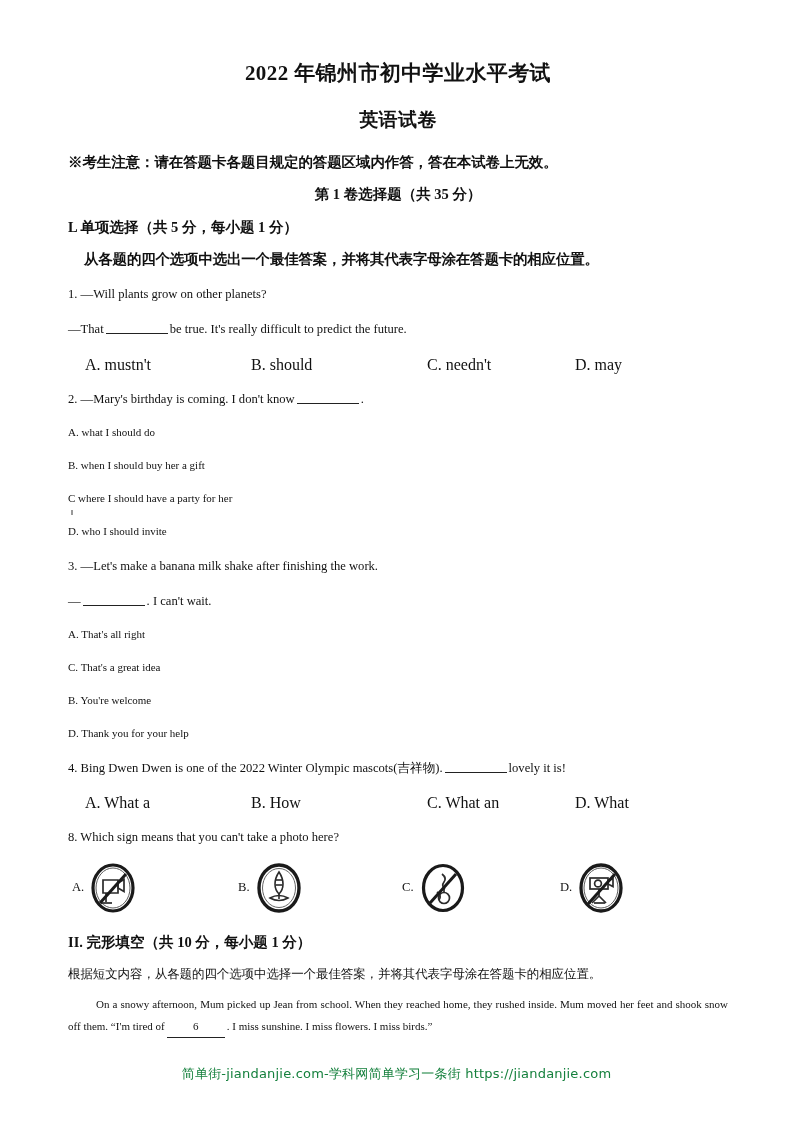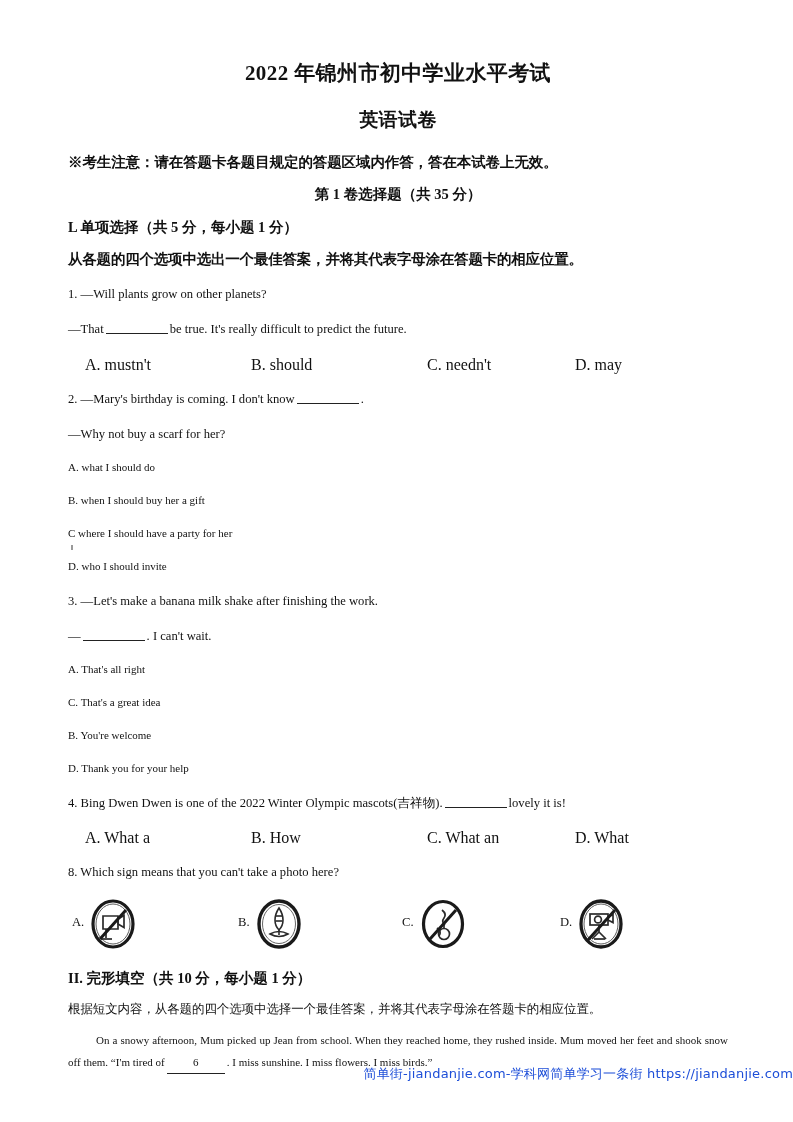--- a/index.html
+++ b/index.html
@@ -63,21 +63,21 @@
   }
   .sec-head {
     font-size: 14.5px;
     font-weight: bold;
     margin: 0 0 12px 0;
     line-height: 1.4;
   }
   .sec-instr {
     font-size: 14.5px;
     font-weight: bold;
-    margin: 0 0 16px 0;
+    margin: 0 0 16px 16px;
     line-height: 1.4;
     letter-spacing: -0.2px;
   }
   .sec-instr-light {
     font-size: 12.5px;
     font-weight: normal;
     margin: 0 0 10px 0;
     line-height: 1.5;
     letter-spacing: -0.1px;
   }
@@ -177,23 +177,23 @@
     margin: 4px 0 0 0;
   }
   .passage .indent { display: inline-block; width: 28px; }
 
   
   .footer {
     position: absolute;
     left: 0;
     top: 1065px;
     width: 793px;
-    text-align: right;
+    text-align: center;
     font-size: 13px;
-    color: #1d4ed8;
+    color: #15803d;
     font-family: "DejaVu Sans", "Liberation Sans", sans-serif;
     letter-spacing: 0.2px;
   }
 </style>
 </head>
 <body>
 
 <div class="page">
   <div class="doc">
 
@@ -212,21 +212,20 @@
     <div class="opts-row">
       <span class="o">A. mustn't</span>
       <span class="o">B. should</span>
       <span class="o">C. needn't</span>
       <span class="o">D. may</span>
     </div>
 
     <p class="q-stem">
       <span>2. —Mary's birthday is coming. I don't know</span><span class="blank"></span><span>.</span>
     </p>
-    <p class="q-stem">—Why not buy a scarf for her?</p>
     <p class="opt-stacked">A. what I should do</p>
     <p class="opt-stacked">B. when I should buy her a gift</p>
     <p class="opt-stacked artifact">C   where I should have a party for her</p>
     <p class="opt-stacked">D. who I should invite</p>
 
     <p class="q-stem">3. —Let's make a banana milk shake after finishing the work.</p>
     <p class="q-stem">
       <span>—</span><span class="blank"></span><span>. I can't wait.</span>
     </p>
     <p class="opt-stacked">A. That's all right</p>

